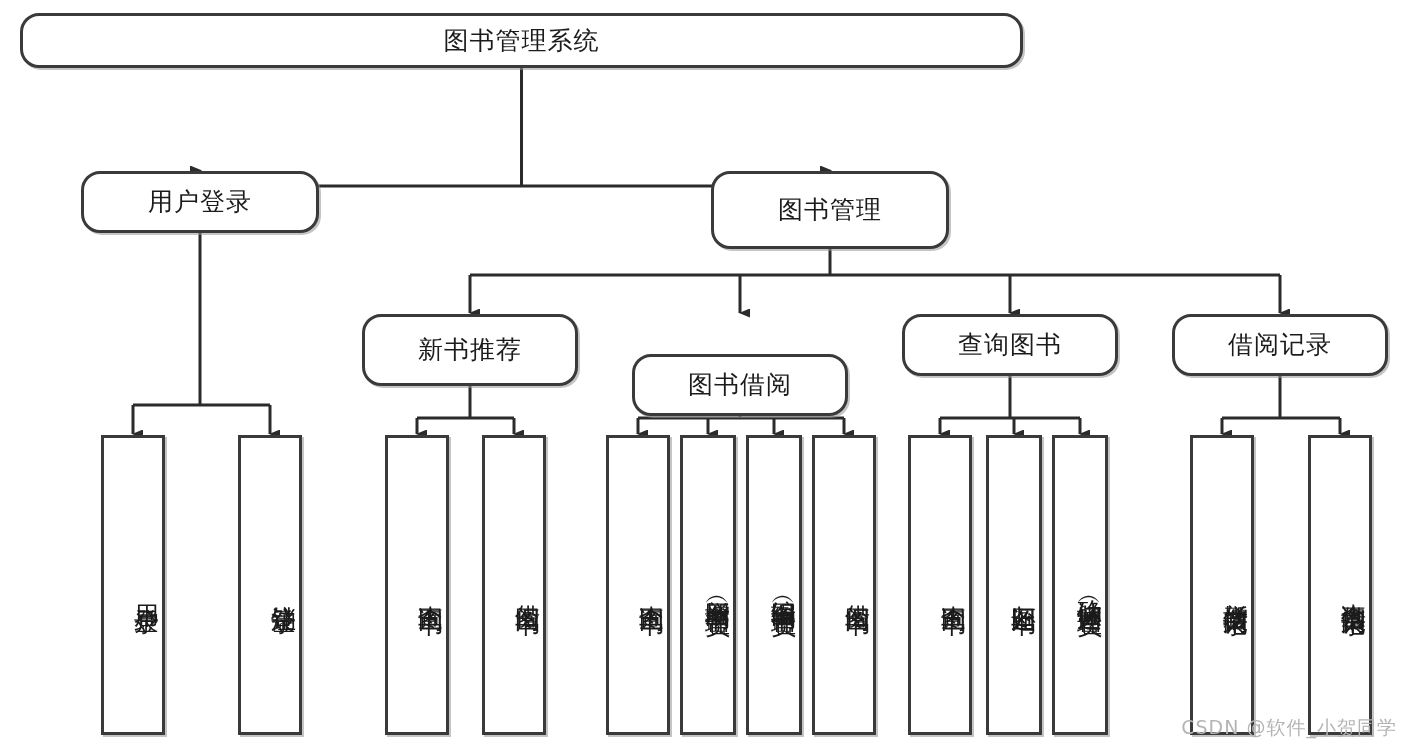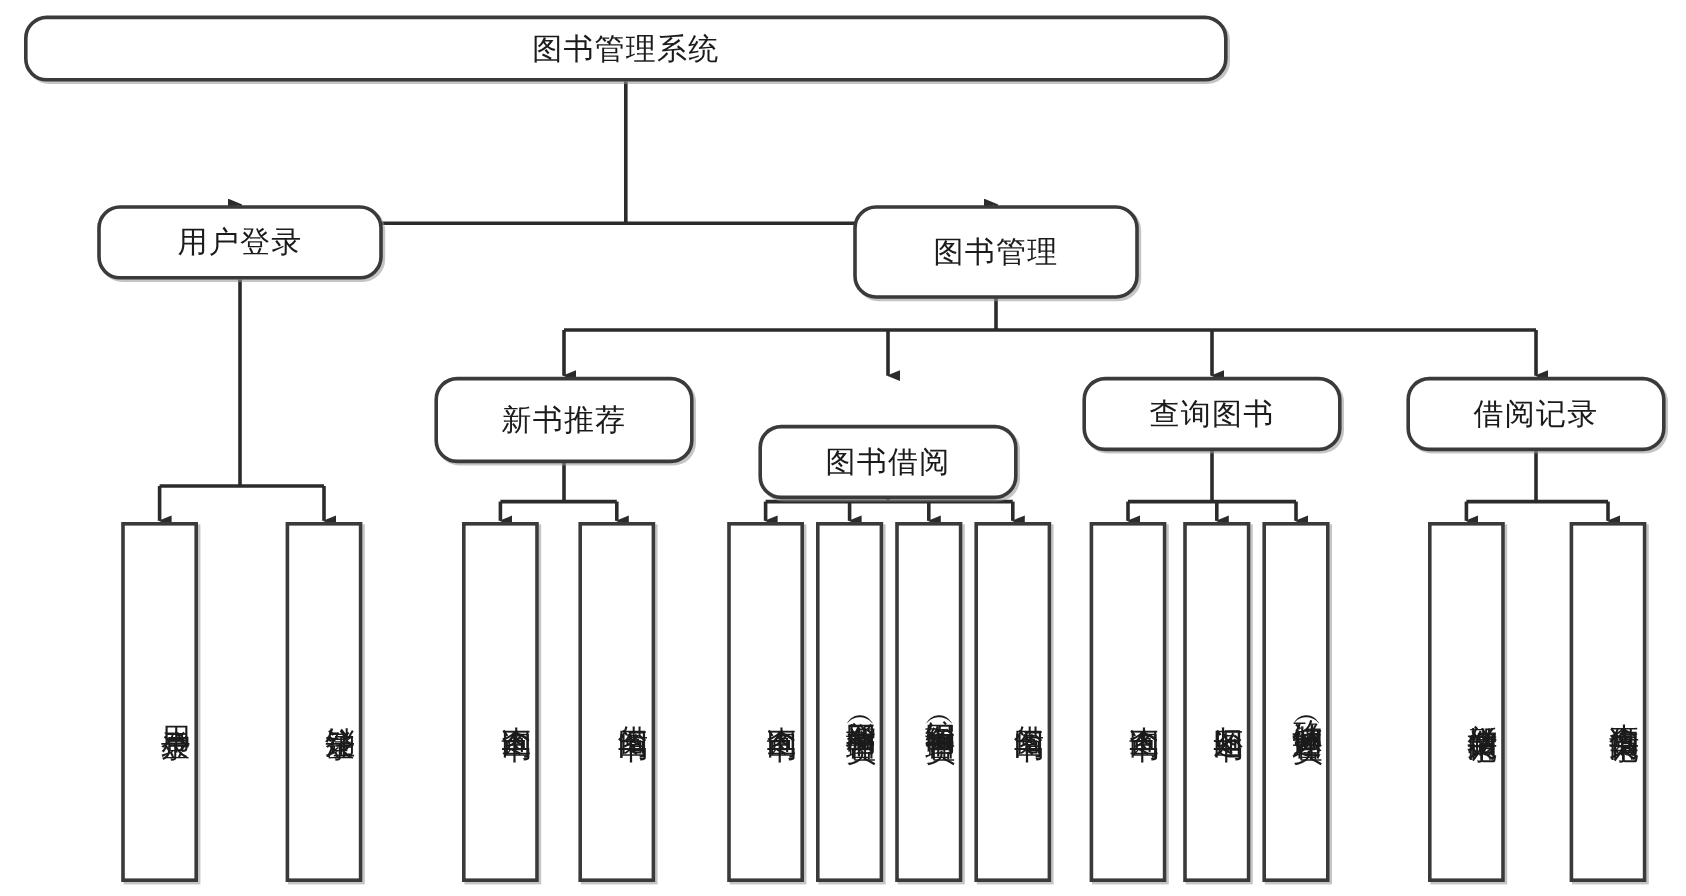--- a/index.html
+++ b/index.html
@@ -177,13 +177,14 @@
         <span class="label">确认归还（管理员）</span>
       </div>
       <div class="node leaf" style="left: 1190px; top: 435px; width: 64px; height: 300px;">
         <span class="label">新增借阅记录</span>
       </div>
       <div class="node leaf" style="left: 1308px; top: 435px; width: 64px; height: 300px;">
         <span class="label">查询借阅记录</span>
       </div>
     </div>
 
+  <div class="watermark">CSDN @软件_小贺同学</div>
 </div>
 
 </body></html>

